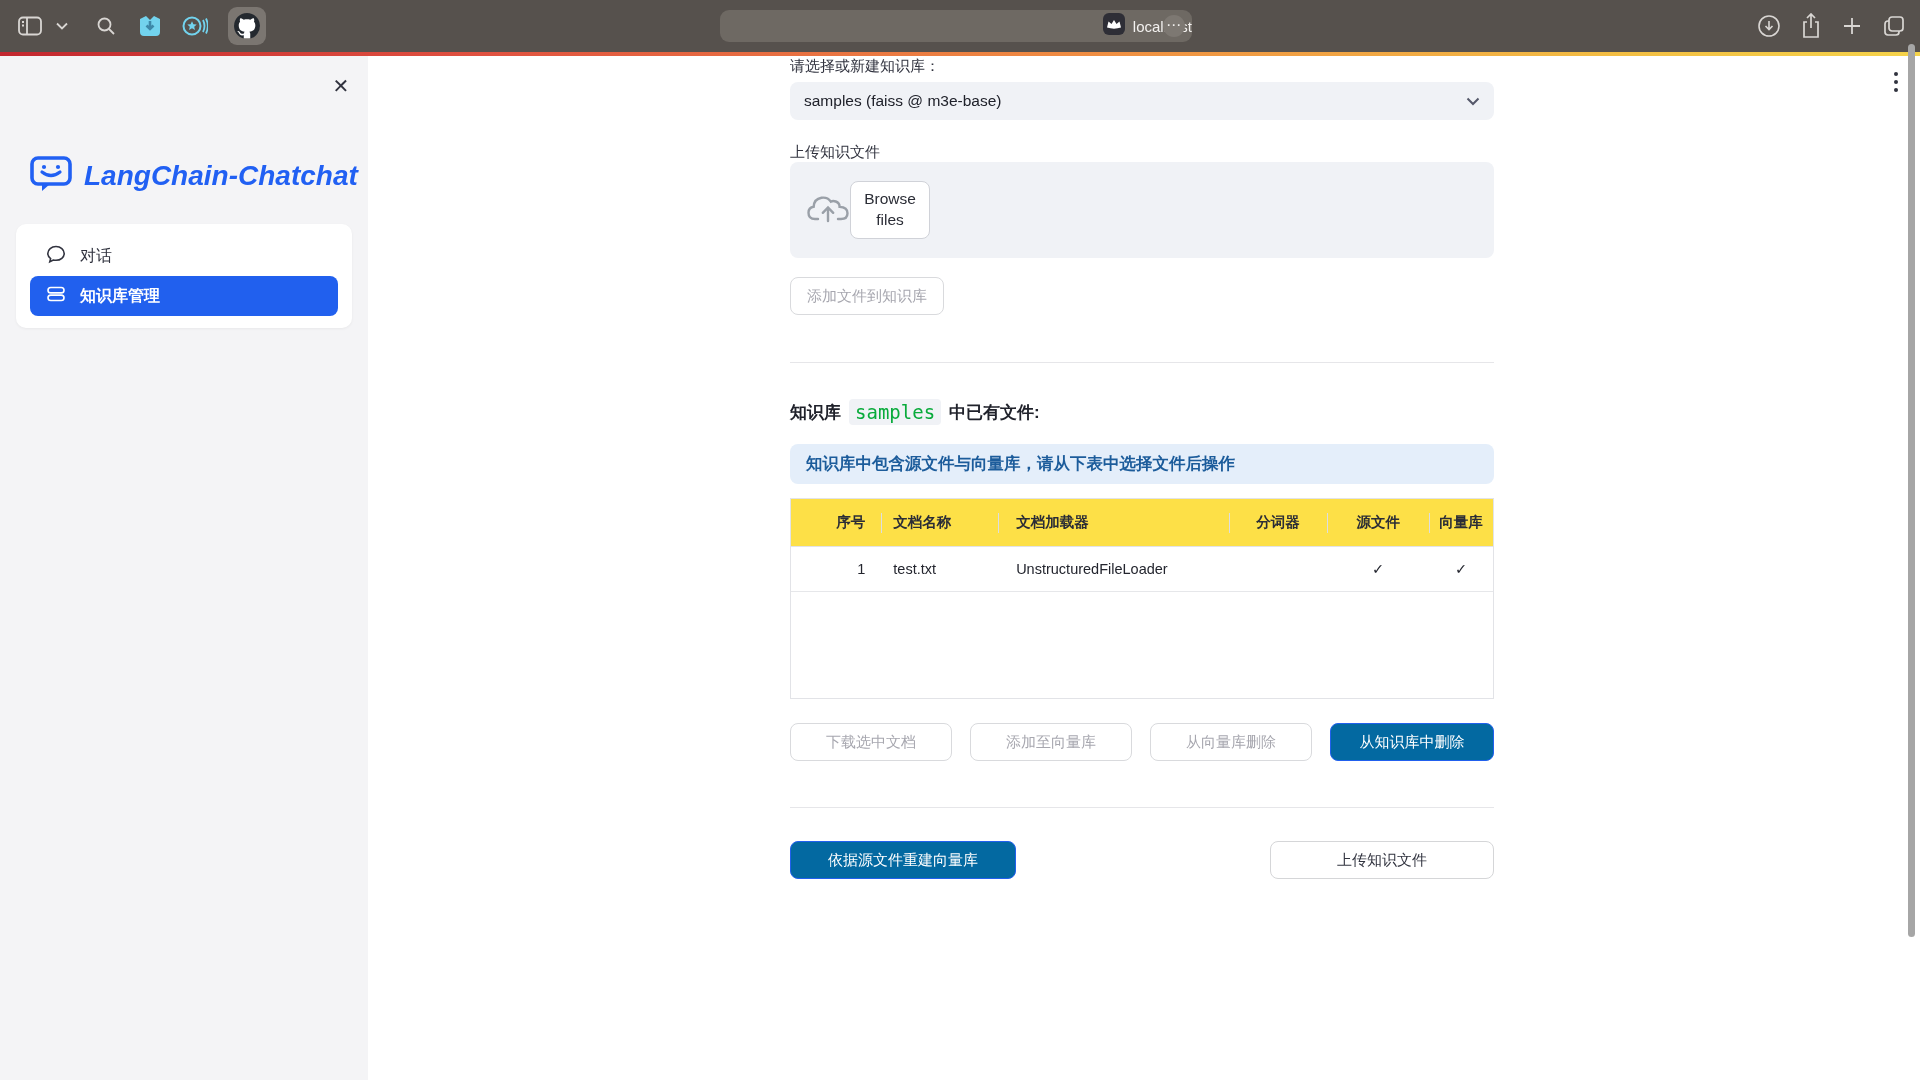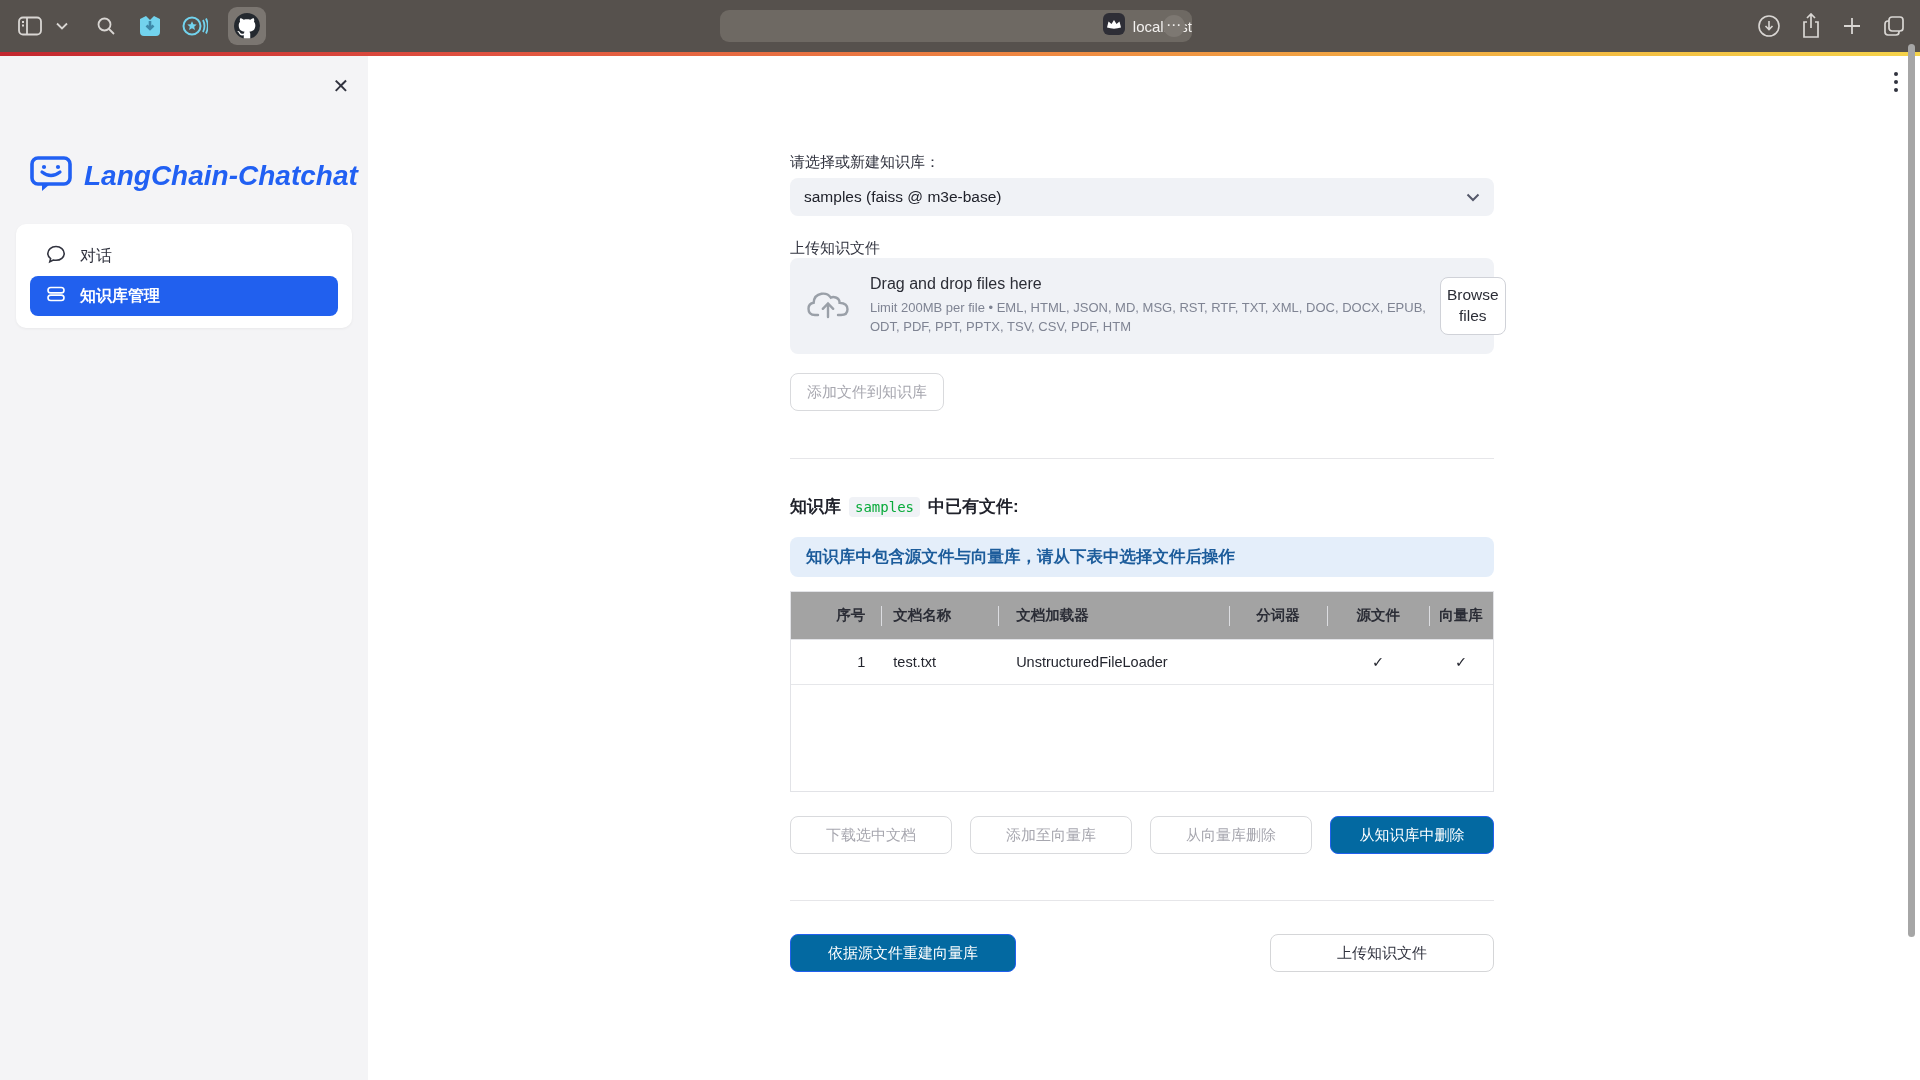--- a/index.html
+++ b/index.html
@@ -35,21 +35,21 @@
   .nav-item { height:40px; border-radius:8px; display:flex; align-items:center; gap:14px; padding:0 16px;
     color:#31333f; font-size:16px; cursor:pointer; }
   .nav-item + .nav-item { }
   .nav-item.active { background:#2160ee; color:#ffffff; font-weight:bold; }
 
   .main { position:relative; flex:1; background:#ffffff; }
   .kebab { position:absolute; top:12px; right:18px; display:flex; flex-direction:column; gap:4px; padding:4px; cursor:pointer;}
   .kebab i { width:4px; height:4px; border-radius:50%; background:#31333f; }
   .scrollbar-thumb { position:absolute; right:5px; top:44px; width:7px; height:893px; border-radius:4px; background:#a6a6a6; }
 
-  .content { width:704px; margin-left:422px; padding-top:96px; }
+  .content { width:704px; margin-left:422px; }
 
   .field-label { font-size:15px; color:#31333f; height:20px; line-height:20px; }
   .selectbox { margin-top:6px; height:38px; background:#f0f2f6; border-radius:8px; display:flex;
     align-items:center; padding:0 14px; cursor:pointer; }
   .selectbox .value { flex:1; font-size:15.5px; color:#20222b; }
 
   .upload-label { margin-top:22px; }
   .dropzone { height:96px; background:#f0f2f6; border-radius:8px; display:flex; align-items:center; padding:0 16px; }
   .dz-text { margin-left:20px; flex:1; }
   .dz-title { font-size:16px; color:#2b2d36; }
@@ -59,28 +59,28 @@
 
   .btn { display:inline-flex; align-items:center; justify-content:center; height:38px; border-radius:8px;
     font-size:15px; cursor:pointer; background:#fff; border:1px solid #d5d6d8; color:#31333f; }
   .btn.disabled { color:#a7a7af; border-color:#d9dadd; cursor:default; }
   .btn.primary { background:#0369a1; border:1px solid #2160ee; color:#ffffff; }
   .add-btn { margin-top:19px; width:154px; }
 
   .divider { margin-top:47px; height:1px; background:#e6e6e9; }
   .kb-heading { margin-top:36px; font-size:17px; font-weight:bold; color:#20222b; display:flex; align-items:center; }
   .kb-heading .code { margin:0 8px; font-family:"DejaVu Sans Mono","Liberation Mono",monospace;
-    font-size:14px; font-weight:normal; color:#09ab3b; background:#f0f2f6; border-radius:4px; padding:2px 6px; }
+    font-size:19px; font-weight:normal; color:#09ab3b; background:#f0f2f6; border-radius:4px; padding:2px 6px; }
 
   .info-box { margin-top:19px; height:40px; border-radius:8px; background:#e4eefa; display:flex;
     align-items:center; padding:0 16px; color:#1c5c9b; font-size:16.5px; font-weight:600; }
 
   .table { margin-top:14px; border:1px solid #e2e3e7; height:201px; }
   .trow { display:flex; }
-  .thead { background:#a3a3a3; height:48px; border-bottom:1px solid #e2e3e7; }
+  .thead { background:#fde047; height:48px; border-bottom:1px solid #e2e3e7; }
   .tbody-row { background:#fff; height:45px; border-bottom:1px solid #e6e7ea; }
   .cell { display:flex; align-items:center; font-size:14.5px; color:#23252e; overflow:hidden; position:relative; }
   .thead .cell { font-weight:bold; color:#2b2d36; }
   .thead .cell + .cell::before { content:""; position:absolute; left:0; top:14px; height:20px; width:1px; background:#dcdde1; }
   .c0 { width:94px; justify-content:flex-end; padding-right:16px; }
   .c1 { width:122px; padding-left:12px; }
   .c2 { width:211px; padding-left:18px; }
   .c3 { width:103px; justify-content:center;margin-left:29px; }
   .c4 { width:107px; justify-content:center; }
   .c5 { width:67px; justify-content:center; }
@@ -237,24 +237,20 @@
       </div>
 
       <div class="field-label upload-label">上传知识文件</div>
       <div class="dropzone">
         <span>
           <svg width="44" height="34" viewBox="0 0 44 34" fill="none" stroke="#9aa0a8" stroke-width="2.4">
             <path d="M12 28 L9 28 Q2.5 28 2.5 21.8 Q2.5 16.5 7.7 15.8 Q8 8 15.5 6.8 Q21.5 5.9 24.8 10.6 Q27 9.5 29.8 10.5 Q33.6 11.9 33.6 15.9 Q41.5 16.2 41.5 22.2 Q41.5 28 35 28 L32 28" stroke-linecap="round"></path>
             <path d="M22 30 L22 17 M16.8 21.8 L22 16.4 L27.2 21.8" stroke-linecap="round"></path>
           </svg>
         </span>
-        <div class="dz-text">
-          <div class="dz-title">Drag and drop files here</div>
-          <div class="dz-limit">Limit 200MB per file • EML, HTML, JSON, MD, MSG, RST, RTF, TXT, XML, DOC, DOCX, EPUB, ODT, PDF, PPT, PPTX, TSV, CSV, PDF, HTM</div>
-        </div>
         <button class="browse-btn">Browse files</button>
       </div>
 
       <button class="btn disabled add-btn">添加文件到知识库</button>
 
       <div class="divider"></div>
 
       <div class="kb-heading">
         <span>知识库</span>
         <span class="code">samples</span>

